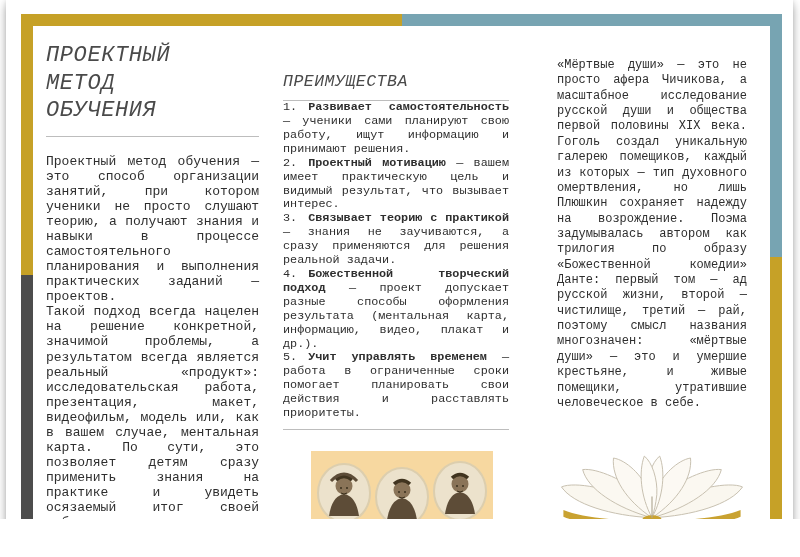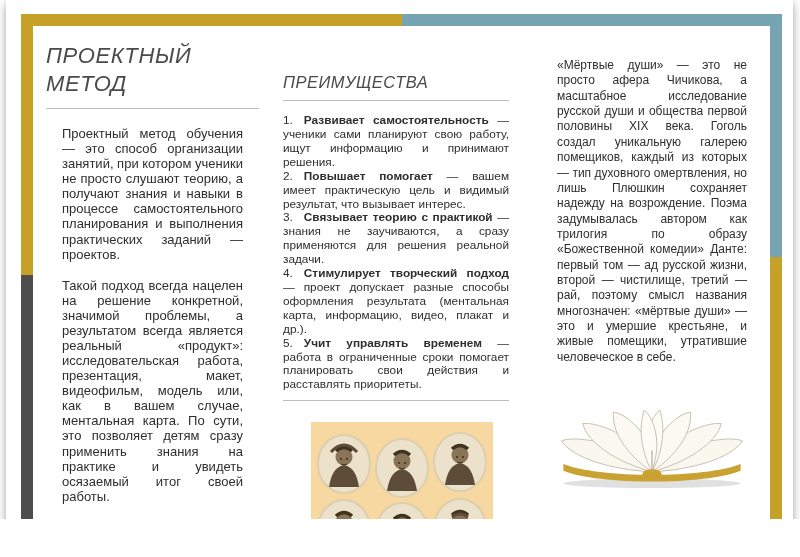--- a/index.html
+++ b/index.html
@@ -1,17 +1,17 @@
 <!DOCTYPE html>
 <html lang="ru"><head>
 <meta charset="utf-8">
 <style>
   html,body{margin:0;padding:0;background:#ffffff;}
   .stage{position:relative;width:800px;height:519px;overflow:hidden;
-         font-family:Liberation Sans, sans-serif;color:#2e2e2e;}
+         font-family:Liberation Mono, monospace;color:#2e2e2e;}
   .card{position:absolute;left:6px;top:0;width:787px;height:546px;background:#ffffff;
         box-shadow:0 5px 10px rgba(0,0,0,.30), 0 0 5px rgba(0,0,0,.12);}
   
   .bar{position:absolute;}
   .bar-top{left:15px;top:14px;width:761px;height:12px;
            background:linear-gradient(90deg,#c6a127 0 50%,#77a4b2 50% 100%);}
   .bar-bottom{left:15px;top:530px;width:761px;height:12px;
            background:linear-gradient(90deg,#4d4d4d 0 50%,#c6a127 50% 100%);}
   .bar-left{left:15px;top:14px;width:12px;height:528px;
            background:linear-gradient(180deg,#c6a127 0 49.4%,#4d4d4d 49.4% 100%);}
@@ -24,23 +24,23 @@
   .col-right{left:545px;top:46px;width:214px;}
   h1.doc-title{margin:0;font-size:22px;line-height:1.25;font-style:italic;font-weight:normal;
       color:#4a4a4a;letter-spacing:.6px;}
   h2.doc-title{margin:0;font-size:16.5px;line-height:1.22;font-style:italic;font-weight:normal;
       color:#4a4a4a;letter-spacing:.5px;}
   .title-line{display:block;}
   .rule{border:none;border-top:1px solid #bdbdbd;height:0;margin:0;}
   .rule-1{margin-top:11px;}
   .rule-2{margin-top:8px;}
   .rule-3{margin-top:8px;}
-  .col-left p{margin:16px;font-size:13px;line-height:1.16;text-align:justify;}
+  .col-left p{margin:0;font-size:13px;line-height:1.16;text-align:justify;}
   .col-left .body{margin-top:17px;}
-  .benefits{margin-top:13px;}
+  .benefits{}
   .benefit{margin:0;font-size:11.8px;line-height:1.18;text-align:justify;}
   .benefit .num{margin-right:11px;}
   .benefit b{font-weight:bold;}
   .col-right p{margin:12px;font-size:12px;line-height:1.28;text-align:justify;}
   .portraits{display:block;width:182px;height:150px;margin:21px 0 0 28px;}
   .book{display:block;width:212px;height:104px;margin:22px 0 0 1px;}
 </style>
 </head>
 <body>
 
@@ -50,44 +50,45 @@
     <div class="bar bar-top"></div>
     <div class="bar bar-bottom"></div>
     <div class="bar bar-left"></div>
     <div class="bar bar-right"></div>
   </div>
 
   <div class="col col-left">
     <h1 class="doc-title">
       <span class="title-line">ПРОЕКТНЫЙ</span>
       <span class="title-line">МЕТОД</span>
+      <span class="title-line">ОБУЧЕНИЯ</span>
     </h1>
     <div class="rule rule-1"></div>
     <p class="body">Проектный метод обучения — это способ организации занятий, при котором ученики не просто слушают теорию, а получают знания и навыки в процессе самостоятельного планирования и выполнения практических заданий — проектов.</p>
     <p>Такой подход всегда нацелен на решение конкретной, значимой проблемы, а результатом всегда является реальный «продукт»: исследовательская работа, презентация, макет, видеофильм, модель или, как в вашем случае, ментальная карта. По сути, это позволяет детям сразу применить знания на практике и увидеть осязаемый итог своей работы.</p>
   </div>
 
   <div class="col col-mid">
     <h2 class="doc-title">
       <span class="title-line">ПРЕИМУЩЕСТВА</span>
     </h2>
     <div class="rule rule-2"></div>
 
     <div class="benefits">
       <p class="benefit">
         <span class="num">1.</span><b>Развивает самостоятельность</b><span> — ученики сами планируют свою работу, ищут информацию и принимают решения.</span>
       </p>
       <p class="benefit">
-        <span class="num">2.</span><b>Повышает помогает</b><span> — вашем имеет практическую цель и видимый результат, что вызывает интерес.</span>
+        <span class="num">2.</span><b>Проектный мотивацию</b><span> — вашем имеет практическую цель и видимый результат, что вызывает интерес.</span>
       </p>
       <p class="benefit">
         <span class="num">3.</span><b>Связывает теорию с практикой</b><span> — знания не заучиваются, а сразу применяются для решения реальной задачи.</span>
       </p>
       <p class="benefit">
-        <span class="num">4.</span><b>Стимулирует творческий подход</b><span> — проект допускает разные способы оформления результата (ментальная карта, информацию, видео, плакат и др.).</span>
+        <span class="num">4.</span><b>Божественной творческий подход</b><span> — проект допускает разные способы оформления результата (ментальная карта, информацию, видео, плакат и др.).</span>
       </p>
       <p class="benefit">
         <span class="num">5.</span><b>Учит управлять временем</b><span> — работа в ограниченные сроки помогает планировать свои действия и расставлять приоритеты.</span>
       </p>
     </div>
 
     <div class="rule rule-3"></div>
 
     <svg class="portraits" viewBox="0 0 182 150" aria-hidden="true">
       <rect width="182" height="150" fill="#f7d8a0"></rect>

